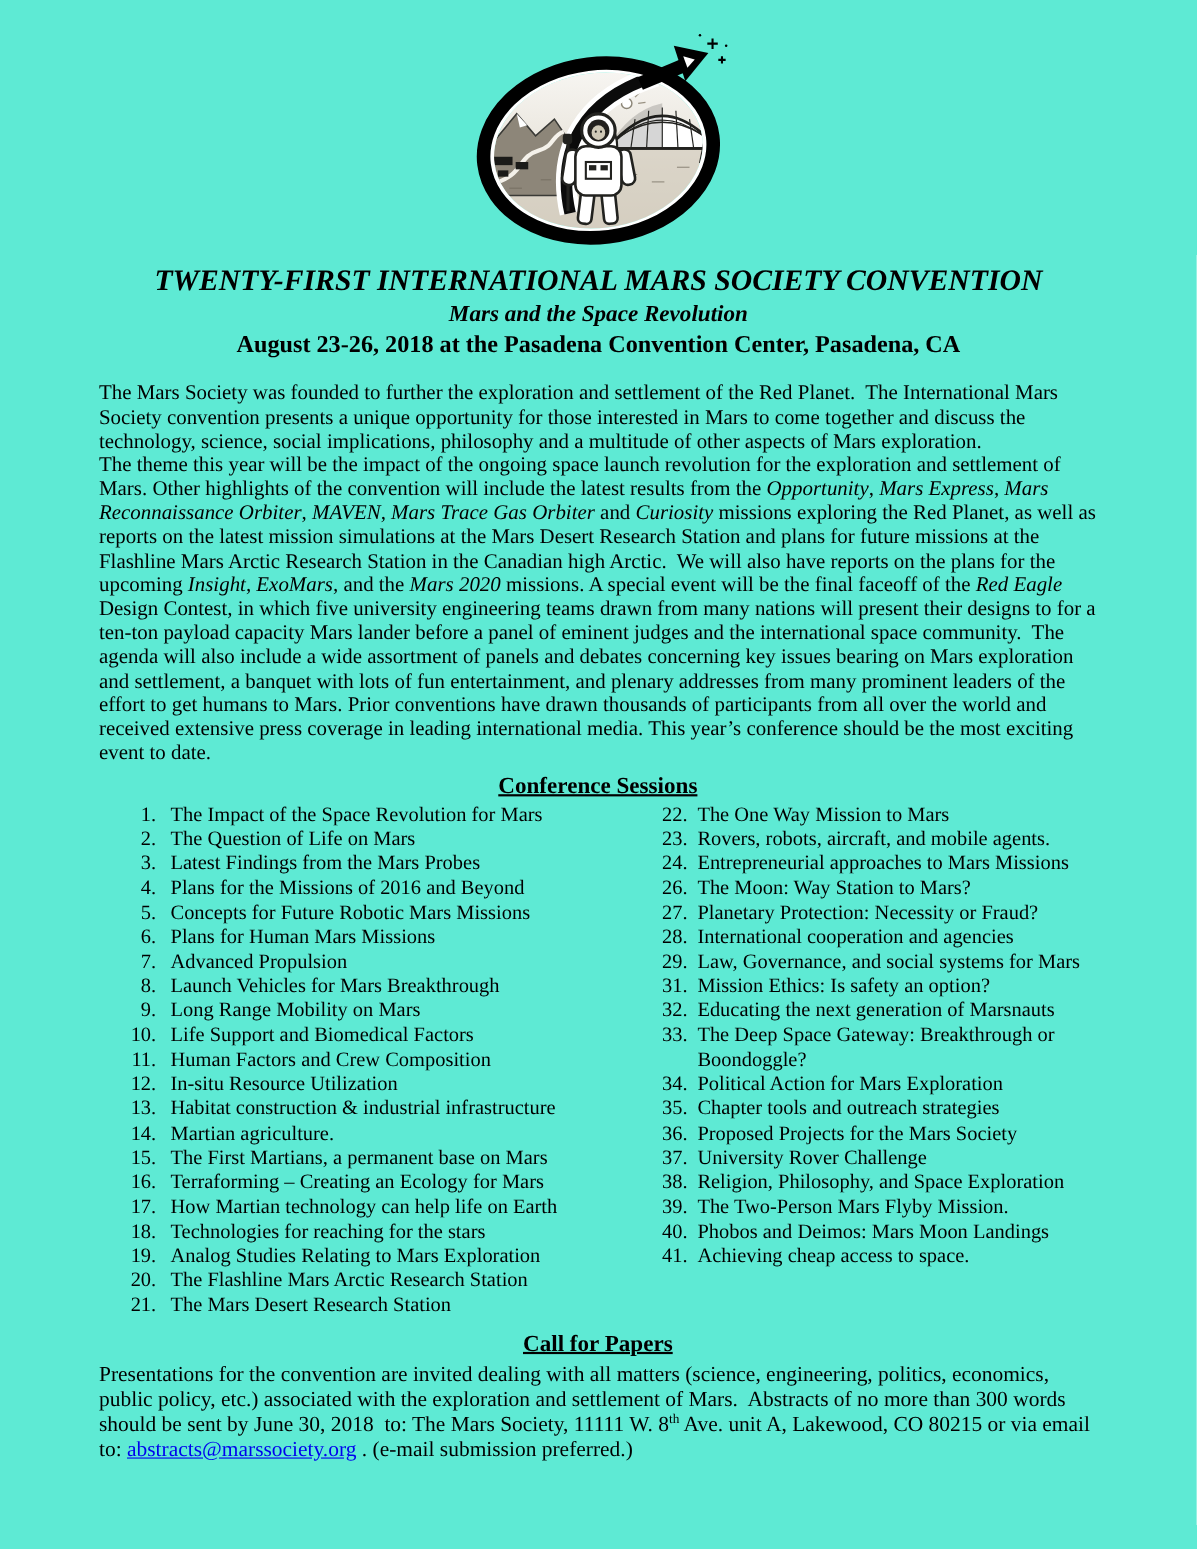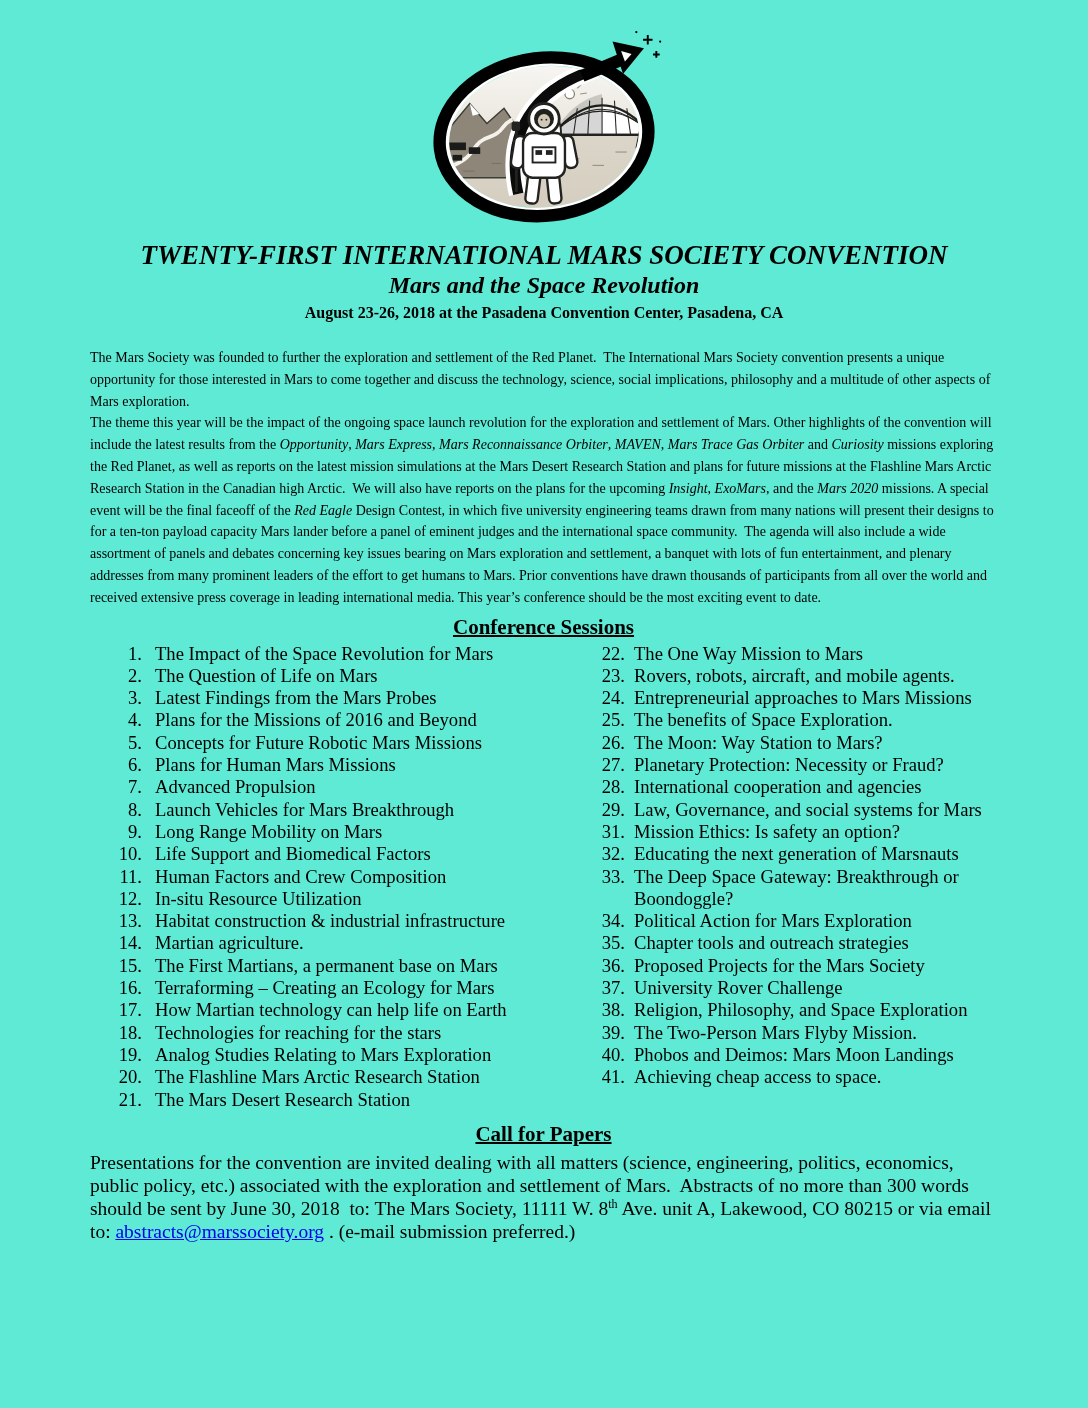--- a/index.html
+++ b/index.html
@@ -7,24 +7,24 @@
     position:relative;
     width:1088px; height:1408px;
     background:#5eead4;
     color:#000000;
     font-family:Liberation Serif, serif;
     overflow:hidden;
   }
   .logo-wrap { text-align:center; padding-top:20px; height:206px; }
   .header { text-align:center; margin-top:14px; }
   .title { font-size:27px; font-weight:bold; font-style:italic; line-height:31px; }
-  .subtitle { font-size:24px; font-weight:bold; font-style:italic; line-height:24px; margin-top:2px; }
-  .dateline { font-size:16px; font-weight:bold; line-height:26px; margin-top:3px; }
+  .subtitle { font-size:21px; font-weight:bold; font-style:italic; line-height:24px; margin-top:2px; }
+  .dateline { font-size:22px; font-weight:bold; line-height:26px; margin-top:3px; }
   .content { padding:0 91px 0 90px; }
-  .intro { margin-top:21px; font-size:14px; line-height:21.8px; }
+  .intro { margin-top:21px; font-size:19px; line-height:21.8px; }
   .intro p { margin:0; white-space:pre-wrap; }
   .section-heading { text-align:center; font-weight:bold; font-size:21px; line-height:26px; }
   .section-heading span { text-decoration:underline; text-decoration-thickness:2px; }
   .sessions-heading { margin-top:5px; }
   .sessions {
     display:grid; grid-template-columns:487px 1fr;
     padding-left:20px; margin-top:3px;
     font-size:18.6px; line-height:22.3px;
   }
   .srow { display:flex; }
@@ -265,24 +265,20 @@
           </div>
           <div class="srow">
             <span class="snum">23.</span>
             <span class="stext">Rovers, robots, aircraft, and mobile agents.</span>
           </div>
           <div class="srow">
             <span class="snum">24.</span>
             <span class="stext">Entrepreneurial approaches to Mars Missions</span>
           </div>
           <div class="srow">
-            <span class="snum">25.</span>
-            <span class="stext">The benefits of Space Exploration.</span>
-          </div>
-          <div class="srow">
             <span class="snum">26.</span>
             <span class="stext">The Moon: Way Station to Mars?</span>
           </div>
           <div class="srow">
             <span class="snum">27.</span>
             <span class="stext">Planetary Protection: Necessity or Fraud?</span>
           </div>
           <div class="srow">
             <span class="snum">28.</span>
             <span class="stext">International cooperation and agencies</span>

